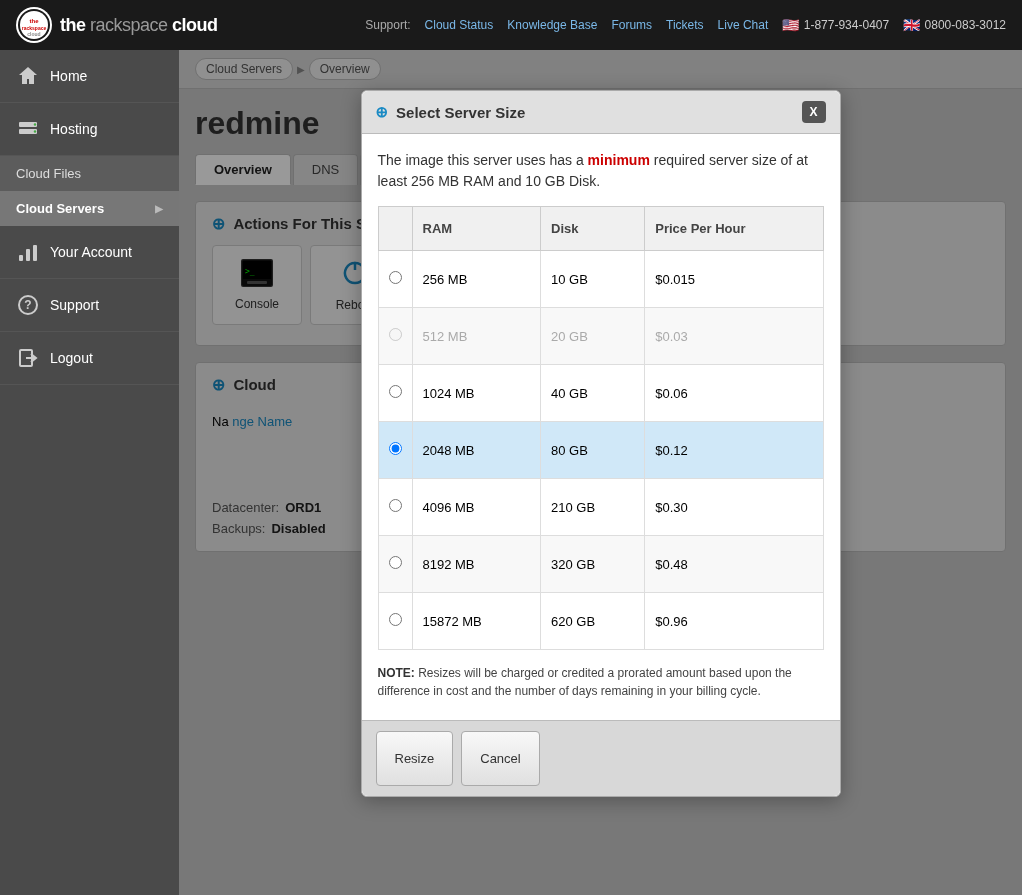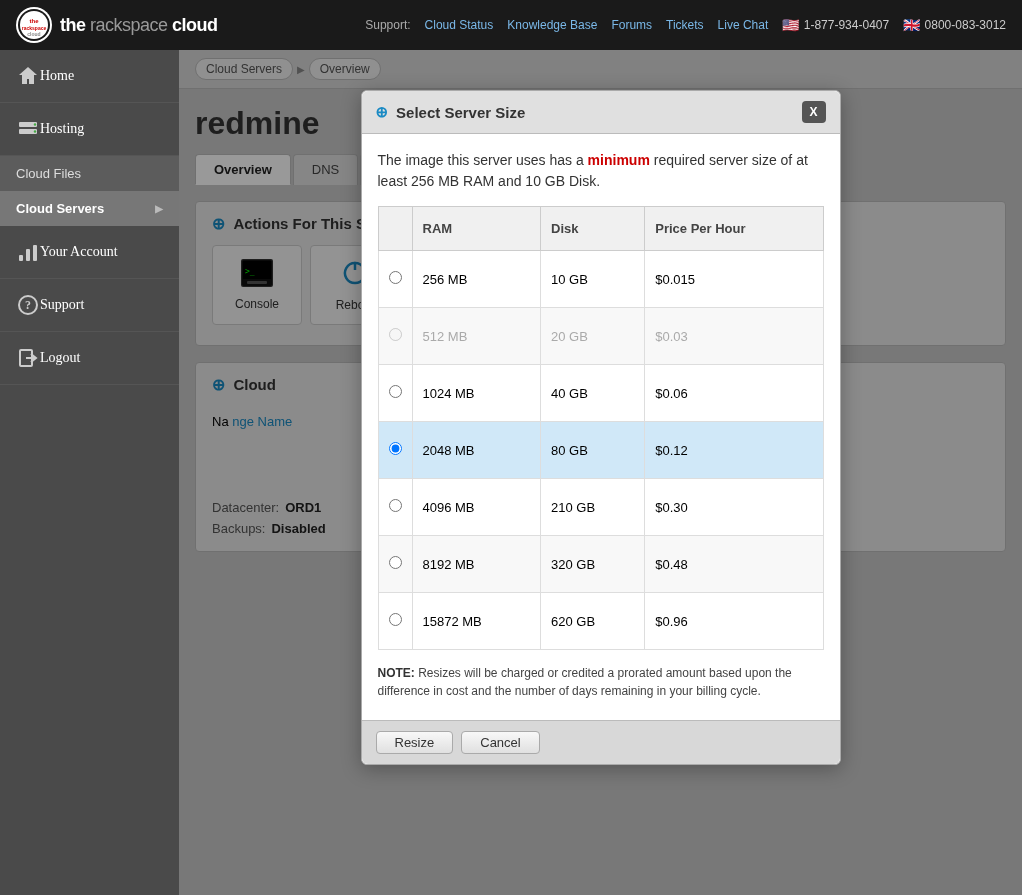--- a/index.html
+++ b/index.html
@@ -52,26 +52,26 @@
     #sidebar {
       width: 179px;
       background: #4a4a4a;
       flex-shrink: 0;
       display: flex;
       flex-direction: column;
     }
     .sidebar-item {
       display: flex;
       align-items: center;
+      gap: 10px;
       padding: 14px 16px;
       color: #fff;
       cursor: pointer;
       border-bottom: 1px solid #555;
       text-decoration: none;
-      font-family: Liberation Serif, serif;
     }
     .sidebar-item .icon { width: 24px; height: 24px; display: flex; align-items: center; justify-content: center; }
     .sidebar-item .label { font-size: 14px; }
 
     
     .sidebar-submenu { background: #5c5c5c; }
     .sidebar-submenu .sub-item {
       display: flex;
       align-items: center;
       justify-content: space-between;
@@ -282,21 +282,21 @@
 
     #modal-footer {
       background: #d8d8d8;
       border-top: 1px solid #bbb;
       padding: 10px 14px;
       display: flex;
       gap: 8px;
       border-radius: 0 0 6px 6px;
     }
     .modal-btn {
-      padding: 3px 18px;
+      padding: 19px 18px;
       border: 1px solid #aaa;
       border-radius: 4px;
       background: linear-gradient(to bottom, #f8f8f8, #e0e0e0);
       cursor: pointer;
       font-size: 13px;
       color: #333;
     }
 
     
     .cloud-section {

